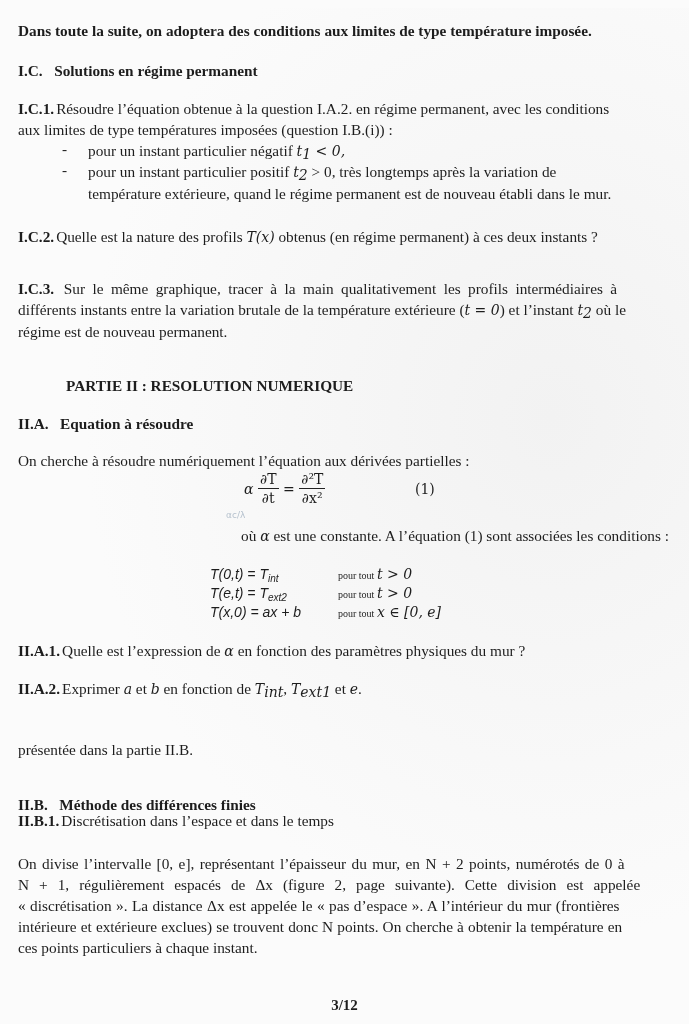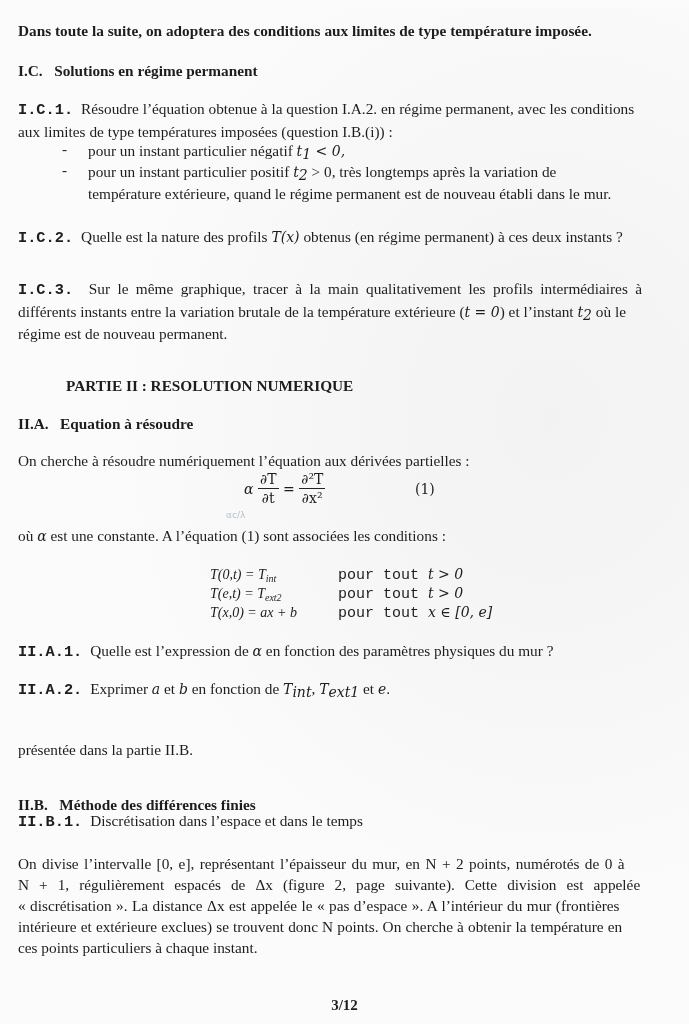--- a/index.html
+++ b/index.html
@@ -11,30 +11,30 @@
     font-size: 15.3px;
     position: relative;
   }
   .page { position: absolute; left: 0; top: 8px; width: 689px; height: 1024px;
     background: radial-gradient(ellipse at 80% 40%, #f2f2f2 0%, #fbfbfb 60%); }
   .abs { position: absolute; left: 18px; right: 20px; line-height: 21px; }
   .b { font-weight: bold; }
   .m { font-style: italic; font-family: "DejaVu Serif", serif; font-size: 14px; }
   sub { font-size: 10px; vertical-align: -3px; line-height: 0; }
   .just { text-align: justify; text-align-last: auto; }
-  .lbl { font-weight: bold; margin-right: 8px; font-family: Liberation Mono, monospace; }
+  .lbl { font-weight: bold; margin-right: 2px; }
   .bullet { position: absolute; left: 62px; }
   .bulletText { position: absolute; left: 88px; right: 20px; line-height: 21px; }
   .eq { position: absolute; font-family: "DejaVu Serif", serif; font-size: 14px; }
   .frac { display: inline-block; vertical-align: middle; text-align: center; }
   .frac .num { display: block; border-bottom: 1px solid #222; padding: 0 2px; line-height: 18px; }
   .frac .den { display: block; line-height: 18px; }
   .cond { position: absolute; left: 210px; line-height: 19px; }
-  .cond .lhs { display: inline-block; width: 128px; font-family: Liberation Serif, serif; font-style: italic; font-size: 14px; }
-  .cond .rhs { font-family: Liberation Mono, monospace; font-size: 15px; }
+  .cond .lhs { display: inline-block; width: 128px; font-family: Liberation Sans, sans-serif; font-style: italic; font-size: 14px; }
+  .cond .rhs { font-family: Liberation Serif, serif; font-size: 10px; }
   .pagenum { position: absolute; left: 0; right: 0; top: 989px; text-align: center; font-weight: bold; font-size: 15px; }
   .mark { position: absolute; left: 226px; top: 502px; color: #9ab; font-size: 9px; font-family: "DejaVu Sans", sans-serif; opacity: .7; }
 </style>
 </head>
 <body>
 
 <div class="page">
 
   <div class="abs b" style="top:12px;">Dans toute la suite, on adoptera des conditions aux limites de type température imposée.</div>
 
@@ -78,21 +78,21 @@
 
   <div class="eq" style="left:244px; top:462px;">
     <span style="font-style:italic; vertical-align:middle;">α</span>
     <span class="frac"><span class="num">∂T</span><span class="den">∂t</span></span>
     <span style="vertical-align:middle;">=</span>
     <span class="frac"><span class="num">∂²T</span><span class="den">∂x²</span></span>
   </div>
   <div class="eq" style="left:415px; top:473px; font-style:normal;">(1)</div>
   <div class="mark">αc/λ</div>
 
-  <div class="abs" style="top:517px;">
+  <div class="abs" style="top:517px;text-align:right;">
     <span>où </span><span class="m">α</span><span> est une constante. A l’équation (1) sont associées les conditions :</span>
   </div>
 
   <div class="cond" style="top:556px;">
     <span class="lhs"><span>T(0,t) = T</span><sub>int</sub></span><span class="rhs">pour tout  </span><span class="m">t &gt; 0</span>
   </div>
   <div class="cond" style="top:575px;">
     <span class="lhs"><span>T(e,t) = T</span><sub>ext2</sub></span><span class="rhs">pour tout  </span><span class="m">t &gt; 0</span>
   </div>
   <div class="cond" style="top:594px;">

